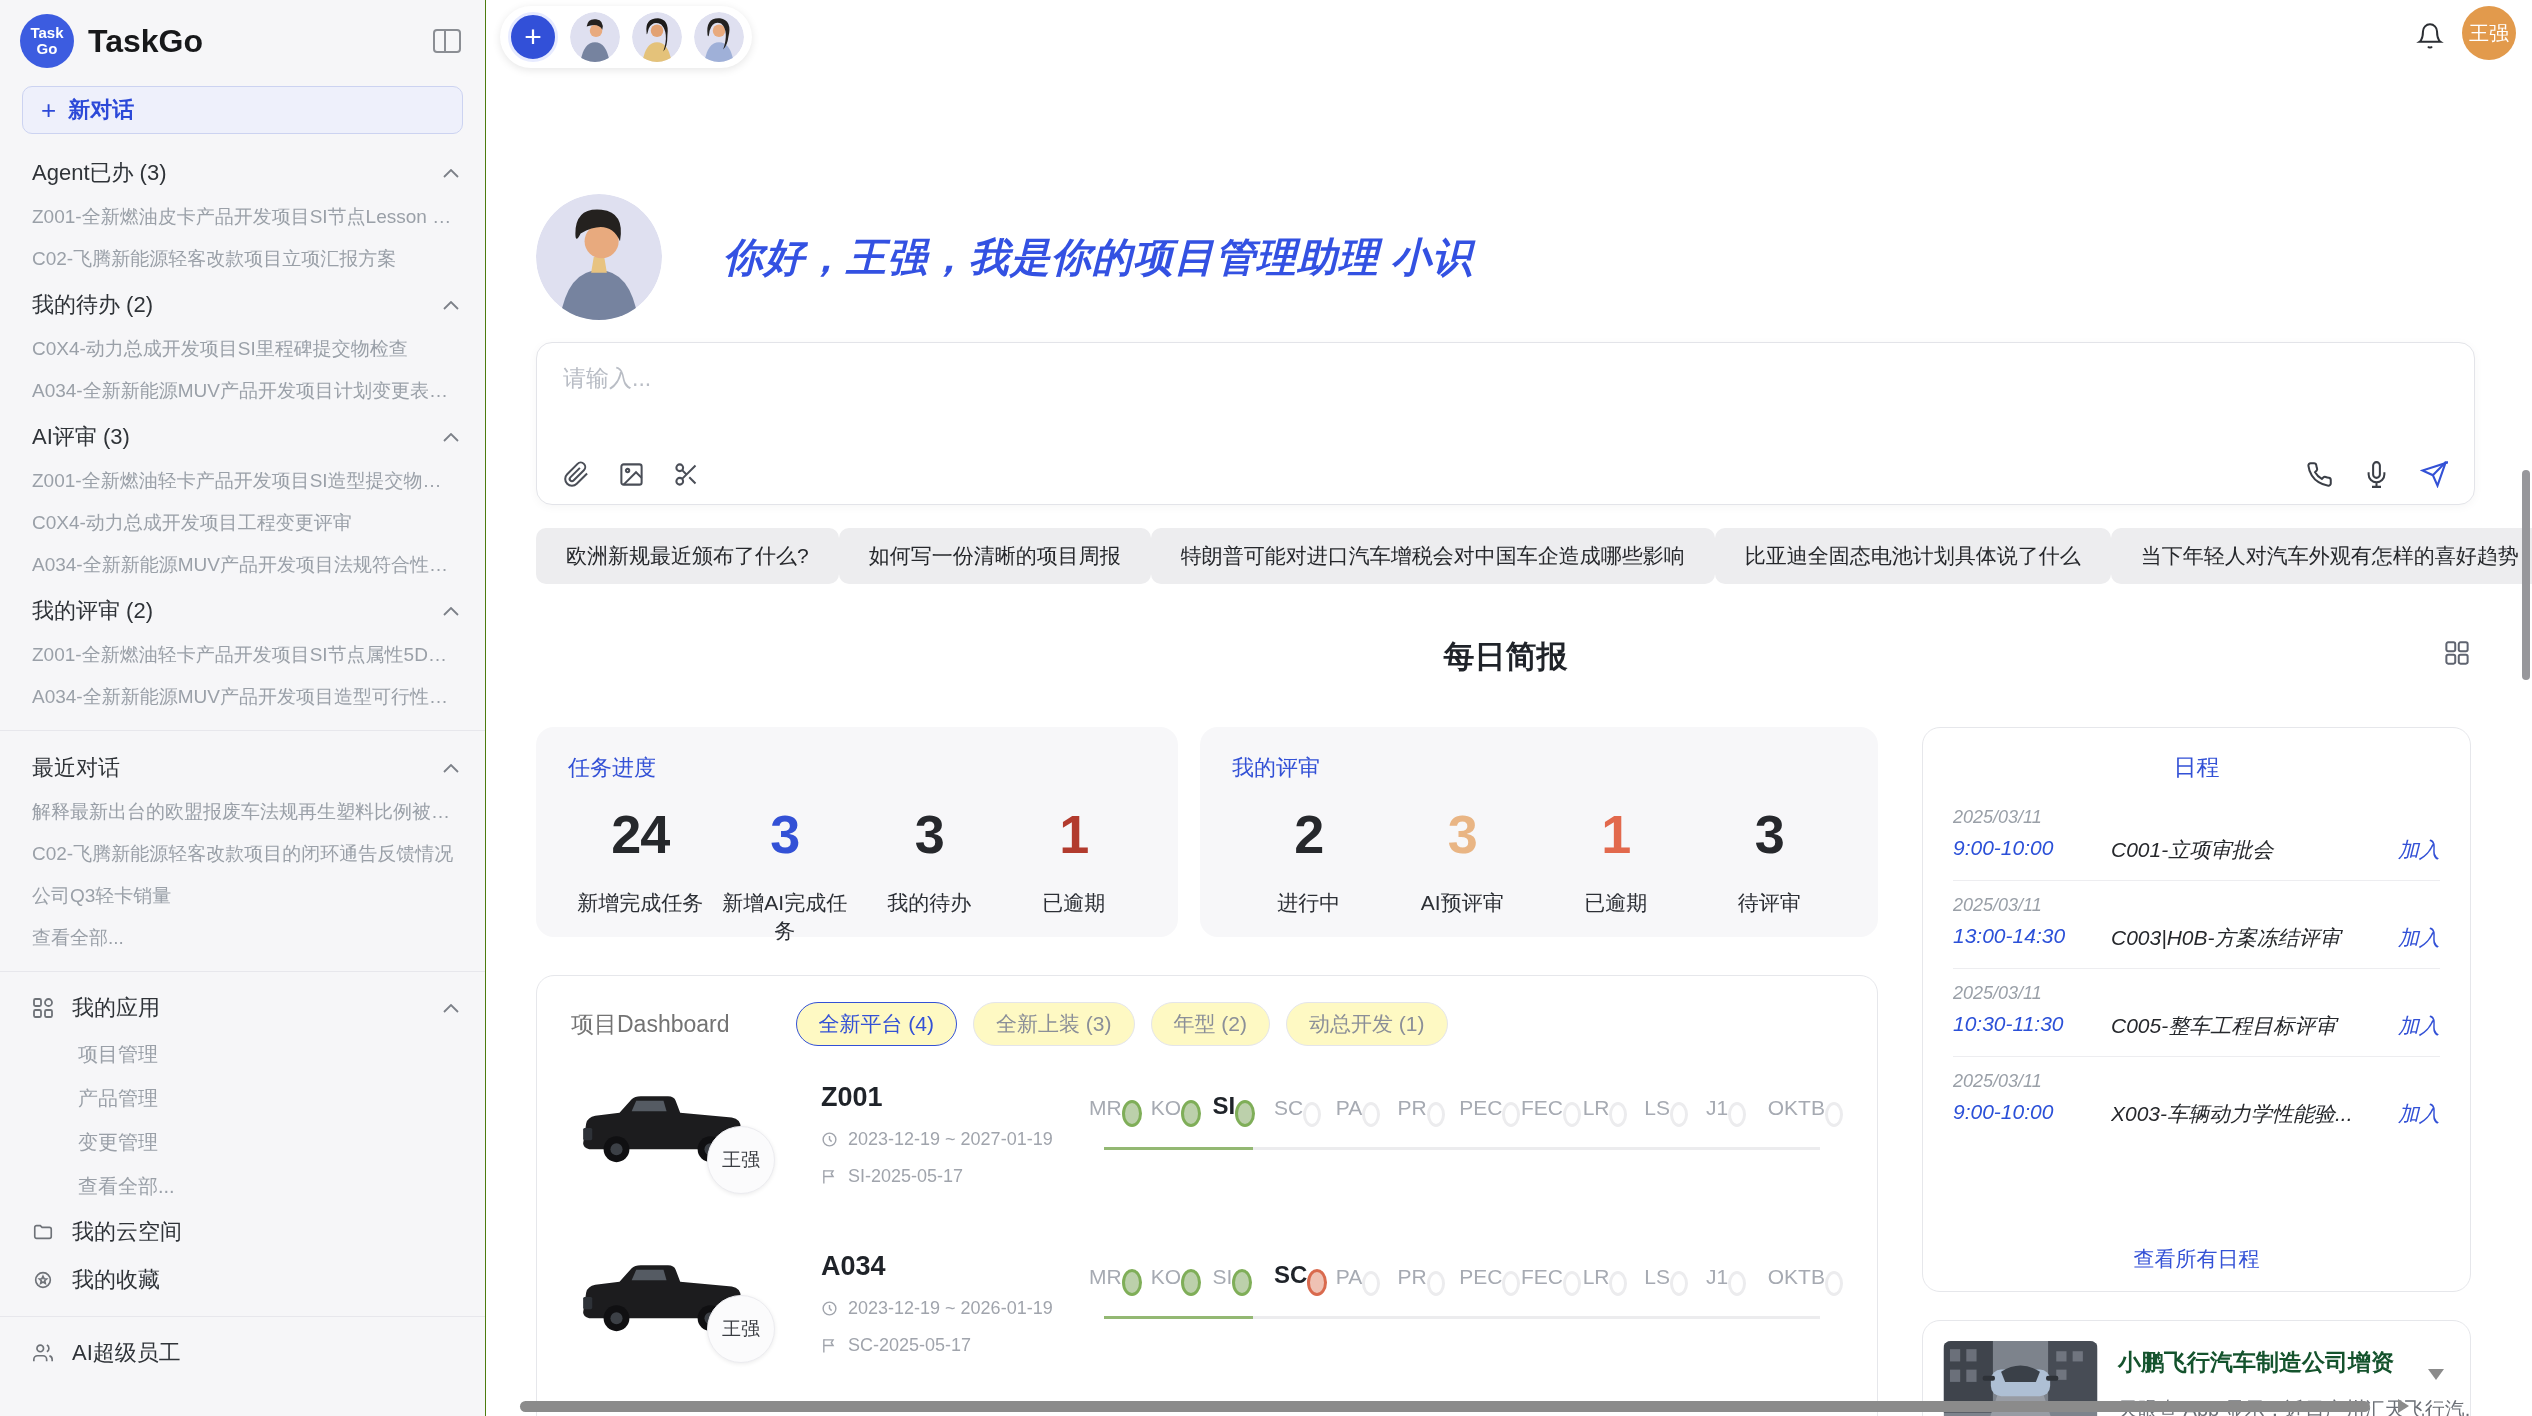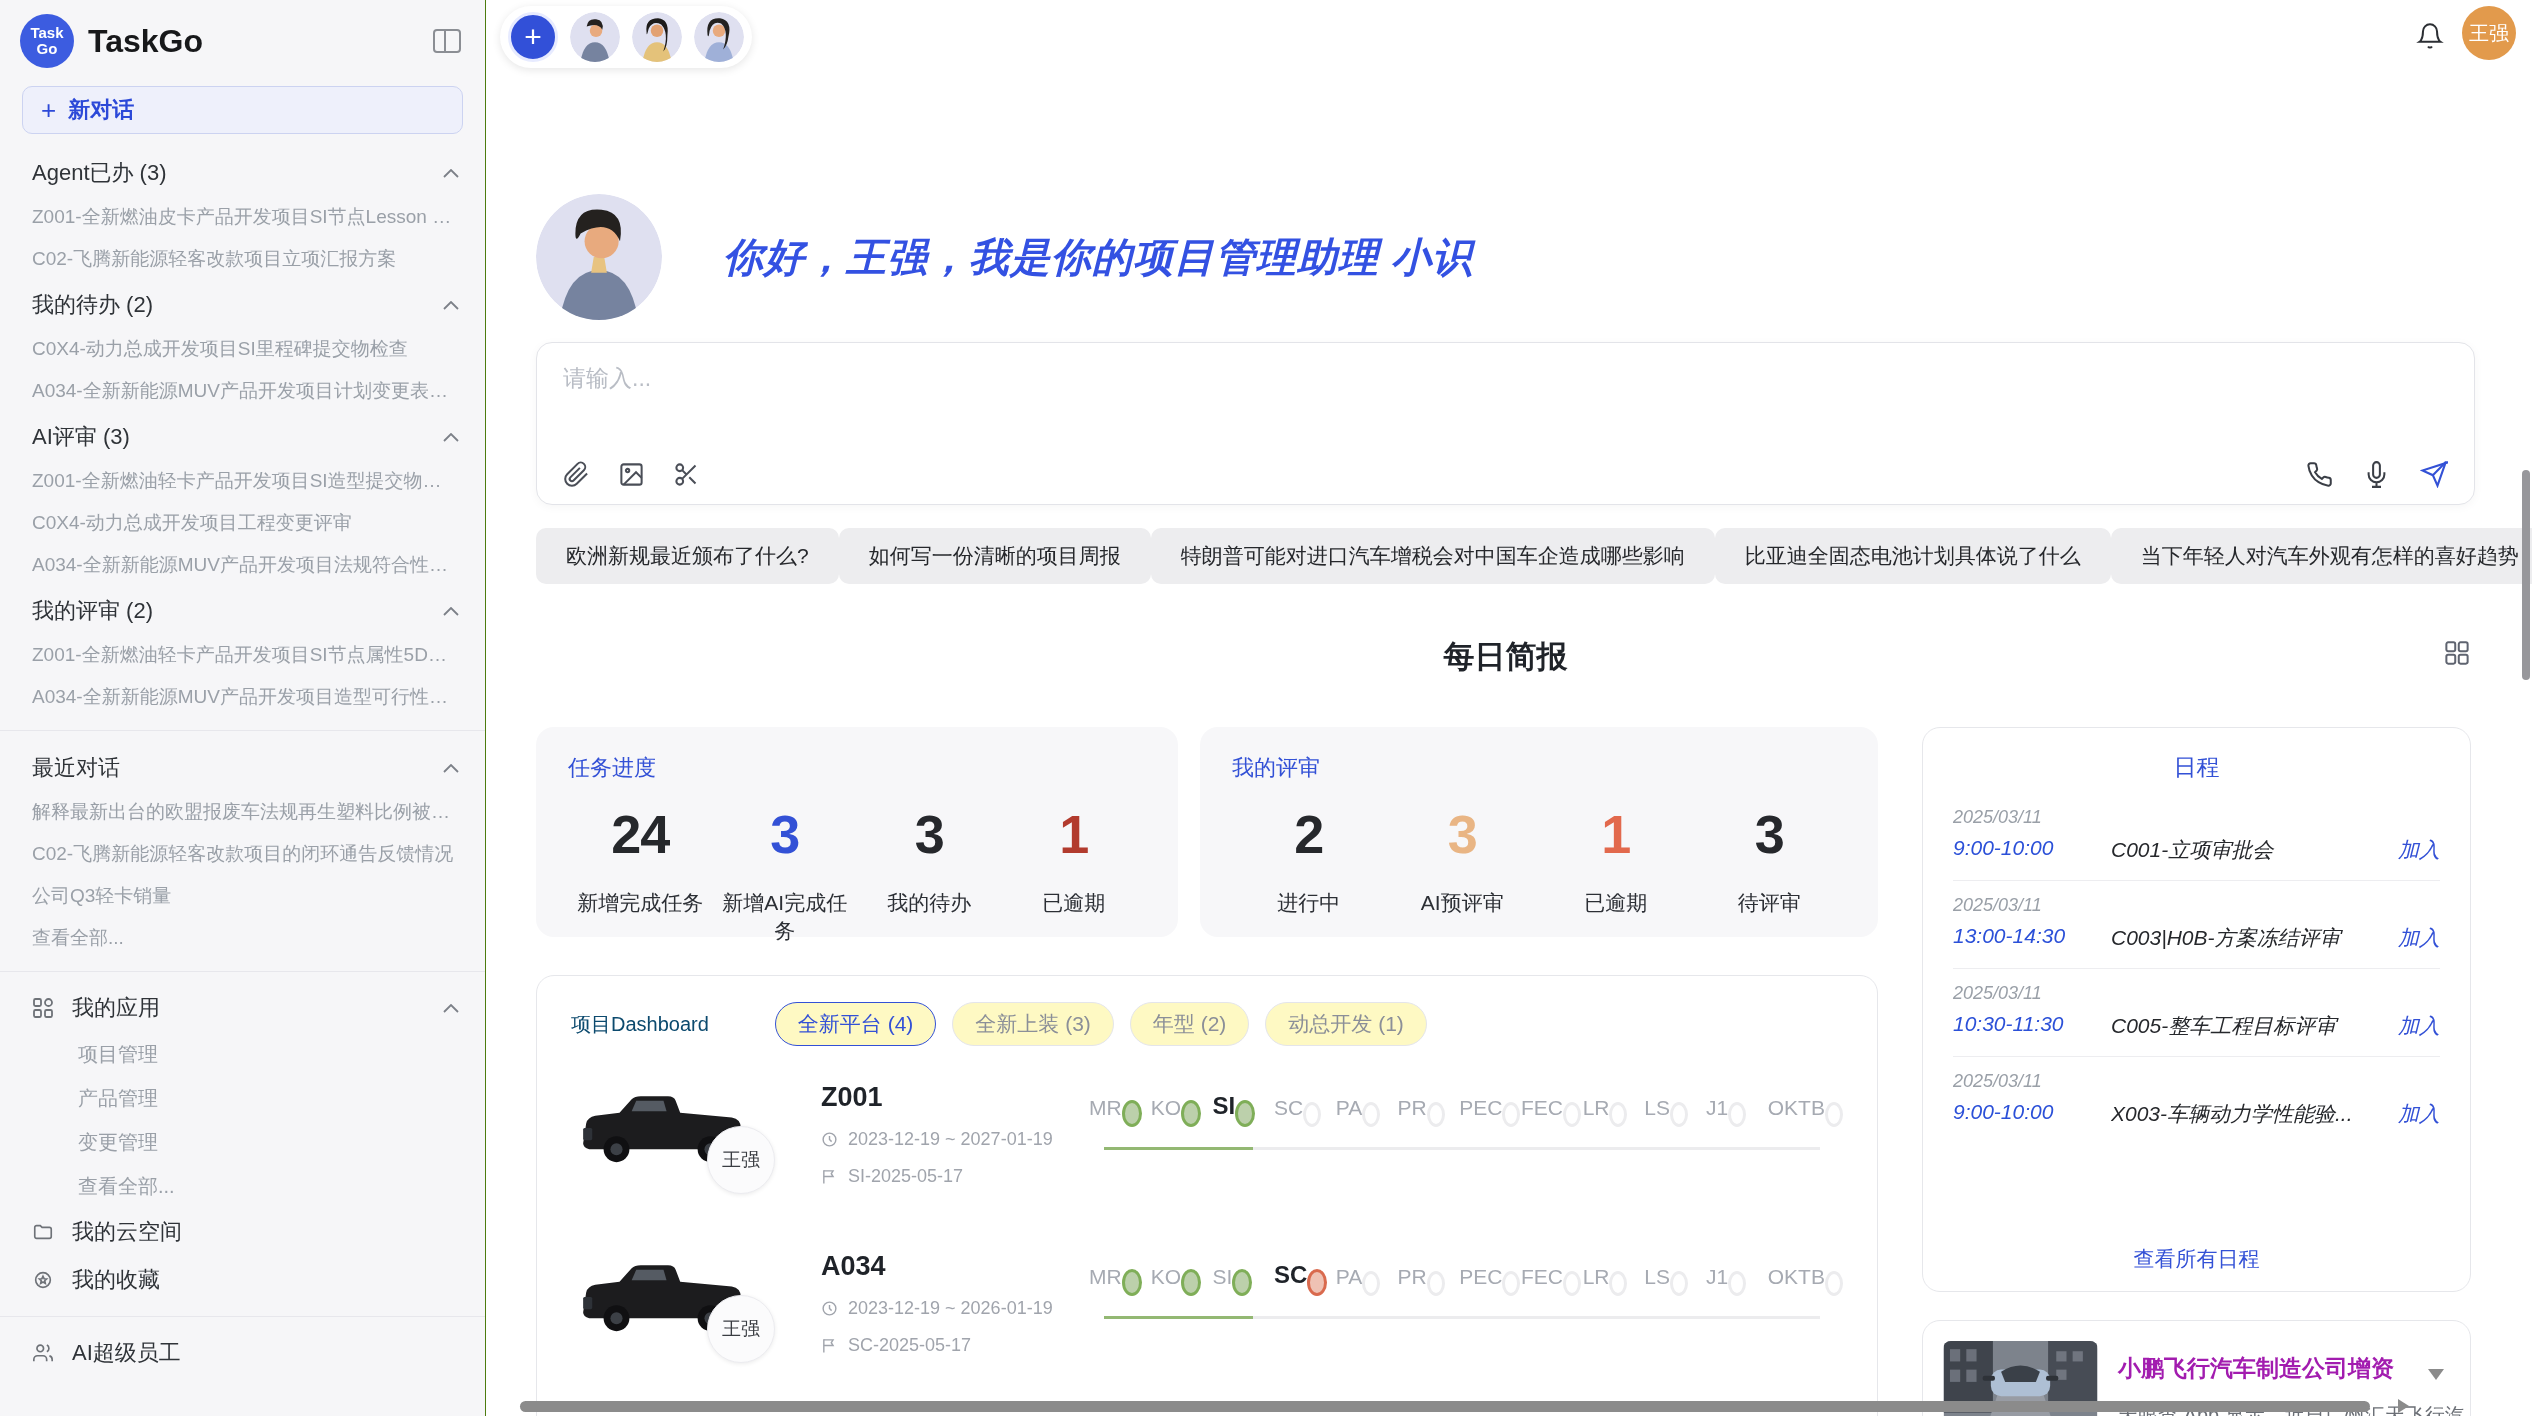--- a/index.html
+++ b/index.html
@@ -77,21 +77,21 @@
   .stat-items { display:flex; margin-top:20px; }
   .stat { flex:1; text-align:center; }
   .stat-value { font-size:54px; font-weight:600; letter-spacing:-1px; color:#26282c; }
   .stat-value.blue { color:#3351d6; } .stat-value.red { color:#b23b2e; }
   .stat-value.tan { color:#e9b584; } .stat-value.salmon { color:#e2694d; }
   .stat-label { margin-top:24px; font-size:21px; color:#2c2f35; }
 
   .dash-card { position:absolute; left:50px; top:975px; width:1342px; height:520px; background:#fff;
     border:1px solid #e6e7eb; border-radius:18px; padding:26px 34px; overflow:hidden; }
   .dash-head { display:flex; align-items:center; }
-  .dash-title { font-size:20px; color:#0c4a6e; margin-right:66px; }
+  .dash-title { font-size:23px; color:#737373; margin-right:66px; }
   .dash-tabs { display:flex; gap:16px; }
   .tab-pill { height:44px; border:1px solid #e4e5ea; border-radius:22px; background:#fef9c3; color:#8b8f98;
     font-size:21px; display:flex; align-items:center; padding:0 22px; cursor:pointer; white-space:nowrap; }
   .tab-pill.active { border-color:#3351d6; color:#3351d6; }
   .proj-row { display:flex; align-items:flex-start; margin-top:34px; height:135px; }
   .truck-wrap { position:relative; width:250px; flex:0 0 auto; }
   .truck-img { width:182px; height:96px; border-radius:8px; overflow:hidden; background:#fff; }
   .owner-badge { position:absolute; left:136px; top:46px; width:68px; height:68px; border-radius:50%;
     background:#fbfbfc; border:1px solid #ececf0; box-shadow:0 1px 4px rgba(0,0,0,.08);
     display:flex; align-items:center; justify-content:center; font-size:19px; color:#3a3d42; }
@@ -117,21 +117,21 @@
   .sch-date { font-size:18px; color:#9aa0a8; }
   .sch-line { display:flex; align-items:flex-start; margin-top:8px; }
   .sch-time { width:158px; font-size:21px; color:#2b50d8; flex:0 0 auto; }
   .sch-name { flex:1; font-size:21px; color:#26282c; white-space:nowrap; overflow:hidden; text-overflow:ellipsis; }
   .sch-join { font-size:21px; color:#3351d6; margin-left:14px; cursor:pointer; flex:0 0 auto; }
   .sch-viewall { margin-top:auto; text-align:center; font-size:21px; color:#3351d6; cursor:pointer; padding-top:10px; }
 
   .news-card { position:absolute; left:1436px; top:1320px; width:549px; height:120px; background:#fff;
     border:1px solid #e6e7eb; border-radius:18px; padding:20px; display:flex; gap:20px; overflow:hidden; }
   .news-img { width:155px; height:92px; border-radius:8px; overflow:hidden; flex:0 0 auto; }
-  .news-title { font-size:23px; font-weight:700; color:#a21caf; margin-top:12px; }
+  .news-title { font-size:23px; font-weight:700; color:#14532d; margin-top:6px; }
   .news-snippet { font-size:20px; color:#6b6f76; margin-top:18px; white-space:nowrap; overflow:hidden; }
 
   
   .hscroll-thumb { position:absolute; left:34px; bottom:4px; width:1850px; height:11px; border-radius:6px; background:#8b8b8b; }
   .hscroll-arrow { position:absolute; left:1912px; bottom:3px; width:0; height:0;
     border-top:7px solid transparent; border-bottom:7px solid transparent; border-left:11px solid #8b8b8b; }
   .vscroll-down { position:absolute; left:1942px; bottom:36px; width:0; height:0;
     border-left:8px solid transparent; border-right:8px solid transparent; border-top:11px solid #8b8b8b; }
   .vscroll-thumb { position:absolute; right:2px; top:470px; width:8px; height:210px; border-radius:4px; background:#97979b; }
 

